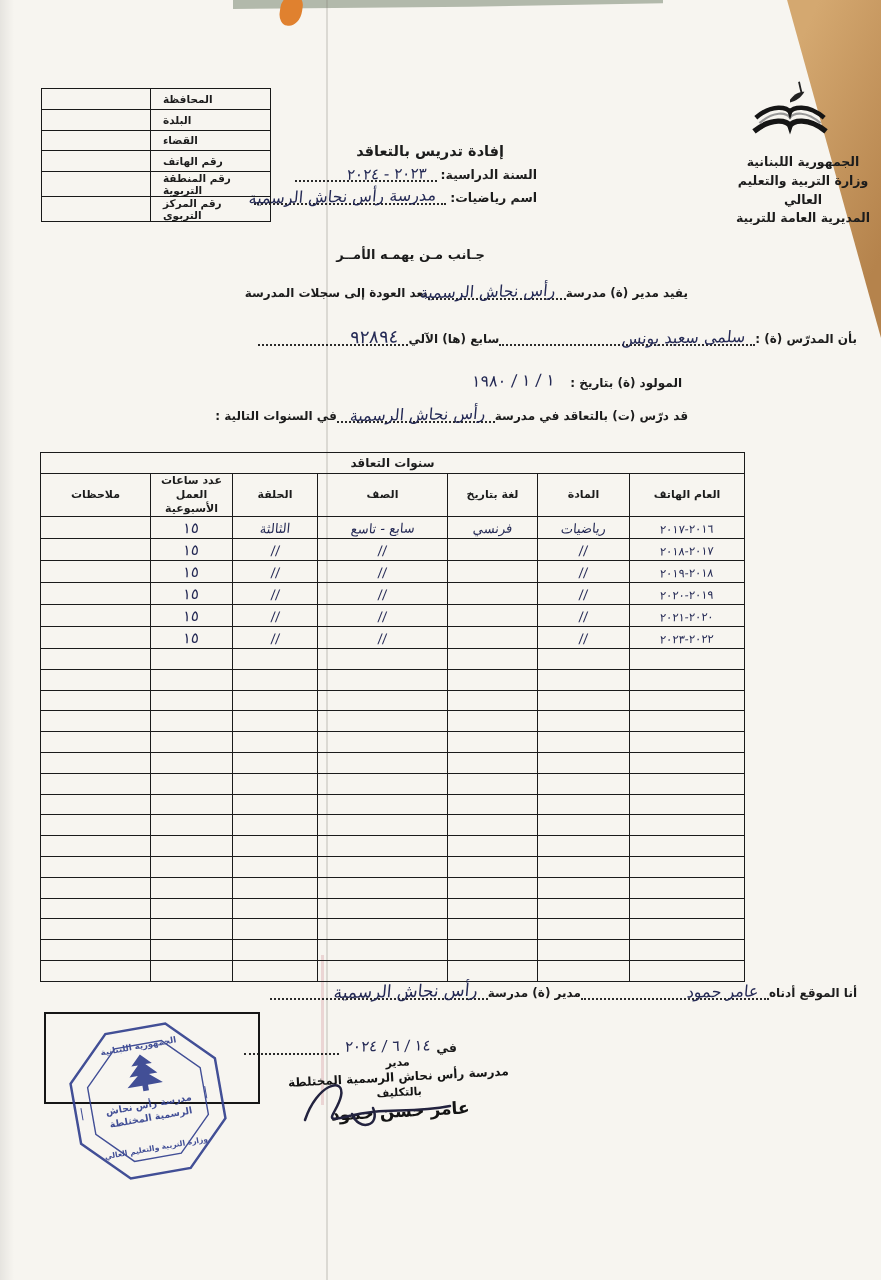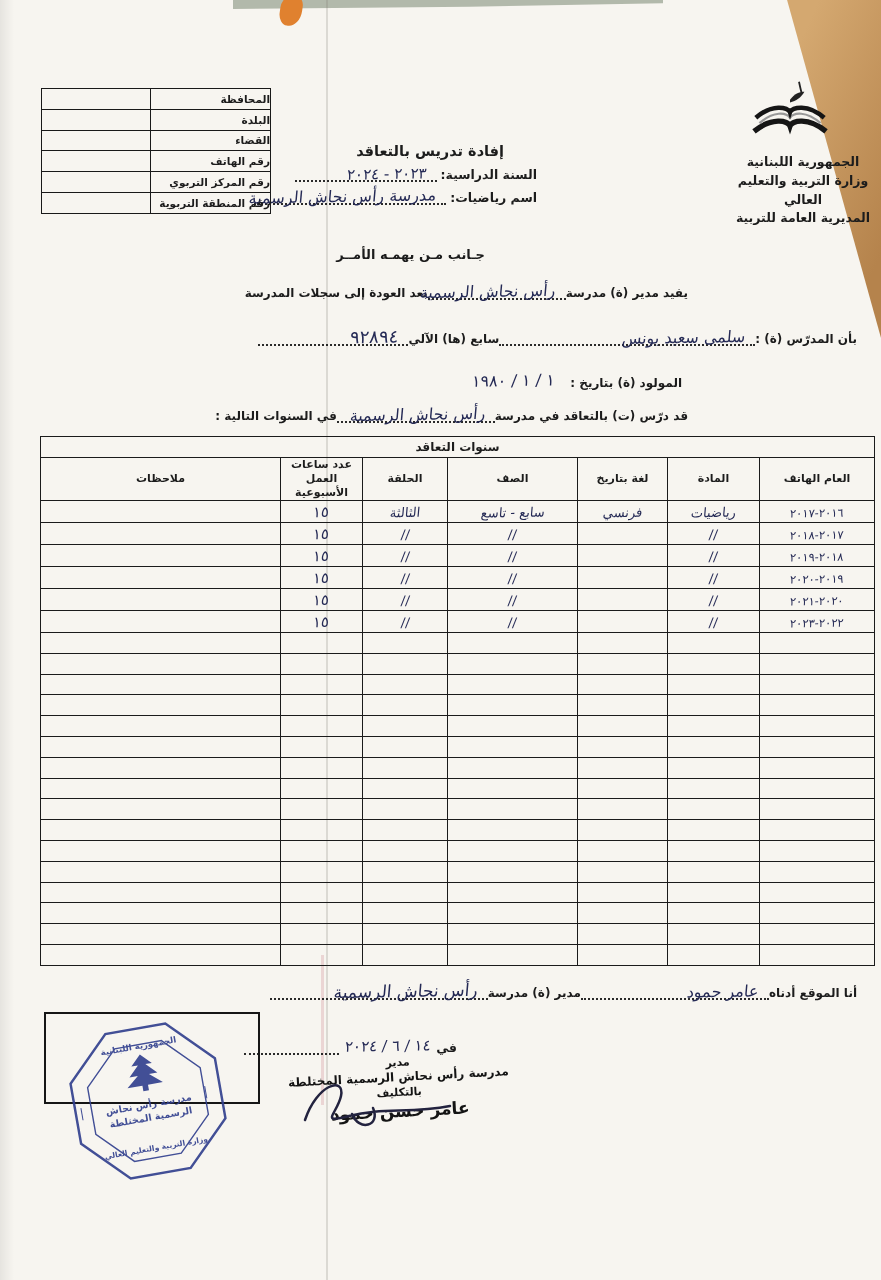--- a/index.html
+++ b/index.html
@@ -25,29 +25,29 @@
   .flexline{display:flex;align-items:flex-end;white-space:nowrap;font-weight:bold;}
   .sy-line{position:absolute;right:344px;top:165px;font-size:12.5px;gap:4px;}
   .sn-line{position:absolute;right:344px;top:188px;font-size:12.5px;gap:4px;}
   .dotline{display:inline-block;position:relative;border-bottom:2px dotted #2a2a2a;height:15px;}
   .dotline .hand{position:absolute;bottom:-3px;right:10px;white-space:nowrap;}
   .hand{color:#252a55;display:inline-block;transform:skewX(-6deg) rotate(-1deg);font-weight:normal;}
   
   .info-table{position:absolute;left:41px;top:88px;width:229px;border-collapse:collapse;
               direction:rtl;table-layout:fixed;}
   .info-table td{border:1.8px solid #191919;height:19.8px;font-size:10.5px;font-weight:bold;
-                 text-align:right;padding:0 0;overflow:hidden;}
+                 text-align:left;padding:0 12px;overflow:hidden;}
   .salutation{position:absolute;right:396px;top:247px;font-size:13px;font-weight:bold;letter-spacing:.5px;}
   .line1{position:absolute;right:193px;top:283px;font-size:12px;}
   .line2{position:absolute;right:24px;top:329px;font-size:12px;}
   .line3{position:absolute;right:199px;top:371px;font-size:12px;gap:16px;}
   .line4{position:absolute;right:193px;top:406px;font-size:12px;}
   .hand-lg{font-size:15px;} .hand-xl{font-size:16px;}
   
-  .contract{position:absolute;left:40px;top:436px;width:835px;border-collapse:collapse;
+  .contract{position:absolute;left:40px;top:452px;width:705px;border-collapse:collapse;
             direction:rtl;table-layout:fixed;padding-left:35px;}
   .contract td,.contract th{border:1.7px solid #1b1b1b;text-align:center;vertical-align:middle;
                             padding:0 2px;overflow:visible;}
   .contract .cap td{height:20px;font-size:12px;font-weight:bold;}
   .contract th{height:42px;font-size:11px;font-weight:bold;line-height:1.25;}
   .contract tr.filled td{height:21px;}
   .contract tr.empty td{height:19.8px;}
   .cell-year{font-size:11.5px;white-space:nowrap;}
   .cell-subject,.cell-language,.cell-grade,.cell-cycle{font-size:13px;white-space:nowrap;}
   .cell-hours{font-size:15px;}
@@ -118,25 +118,25 @@
         </tr>
     <tr>
           <td>القضاء</td>
           <td>&nbsp;</td>
         </tr>
     <tr>
           <td>رقم الهاتف</td>
           <td>&nbsp;</td>
         </tr>
     <tr>
+          <td>رقم المنطقة التربوية</td>
+          <td>&nbsp;</td>
+        </tr>
+    <tr>
           <td>رقم المركز التربوي</td>
-          <td>&nbsp;</td>
-        </tr>
-    <tr>
-          <td>رقم المنطقة التربوية</td>
           <td>&nbsp;</td>
         </tr>
   </tbody>
     </table>
 
   <div class="salutation">جـانب مـن يهمـه الأمــر</div>
 
   <div class="flexline line1">
     <span>يفيد مدير (ة) مدرسة</span>
     <span class="dotline" style="width:138px">

